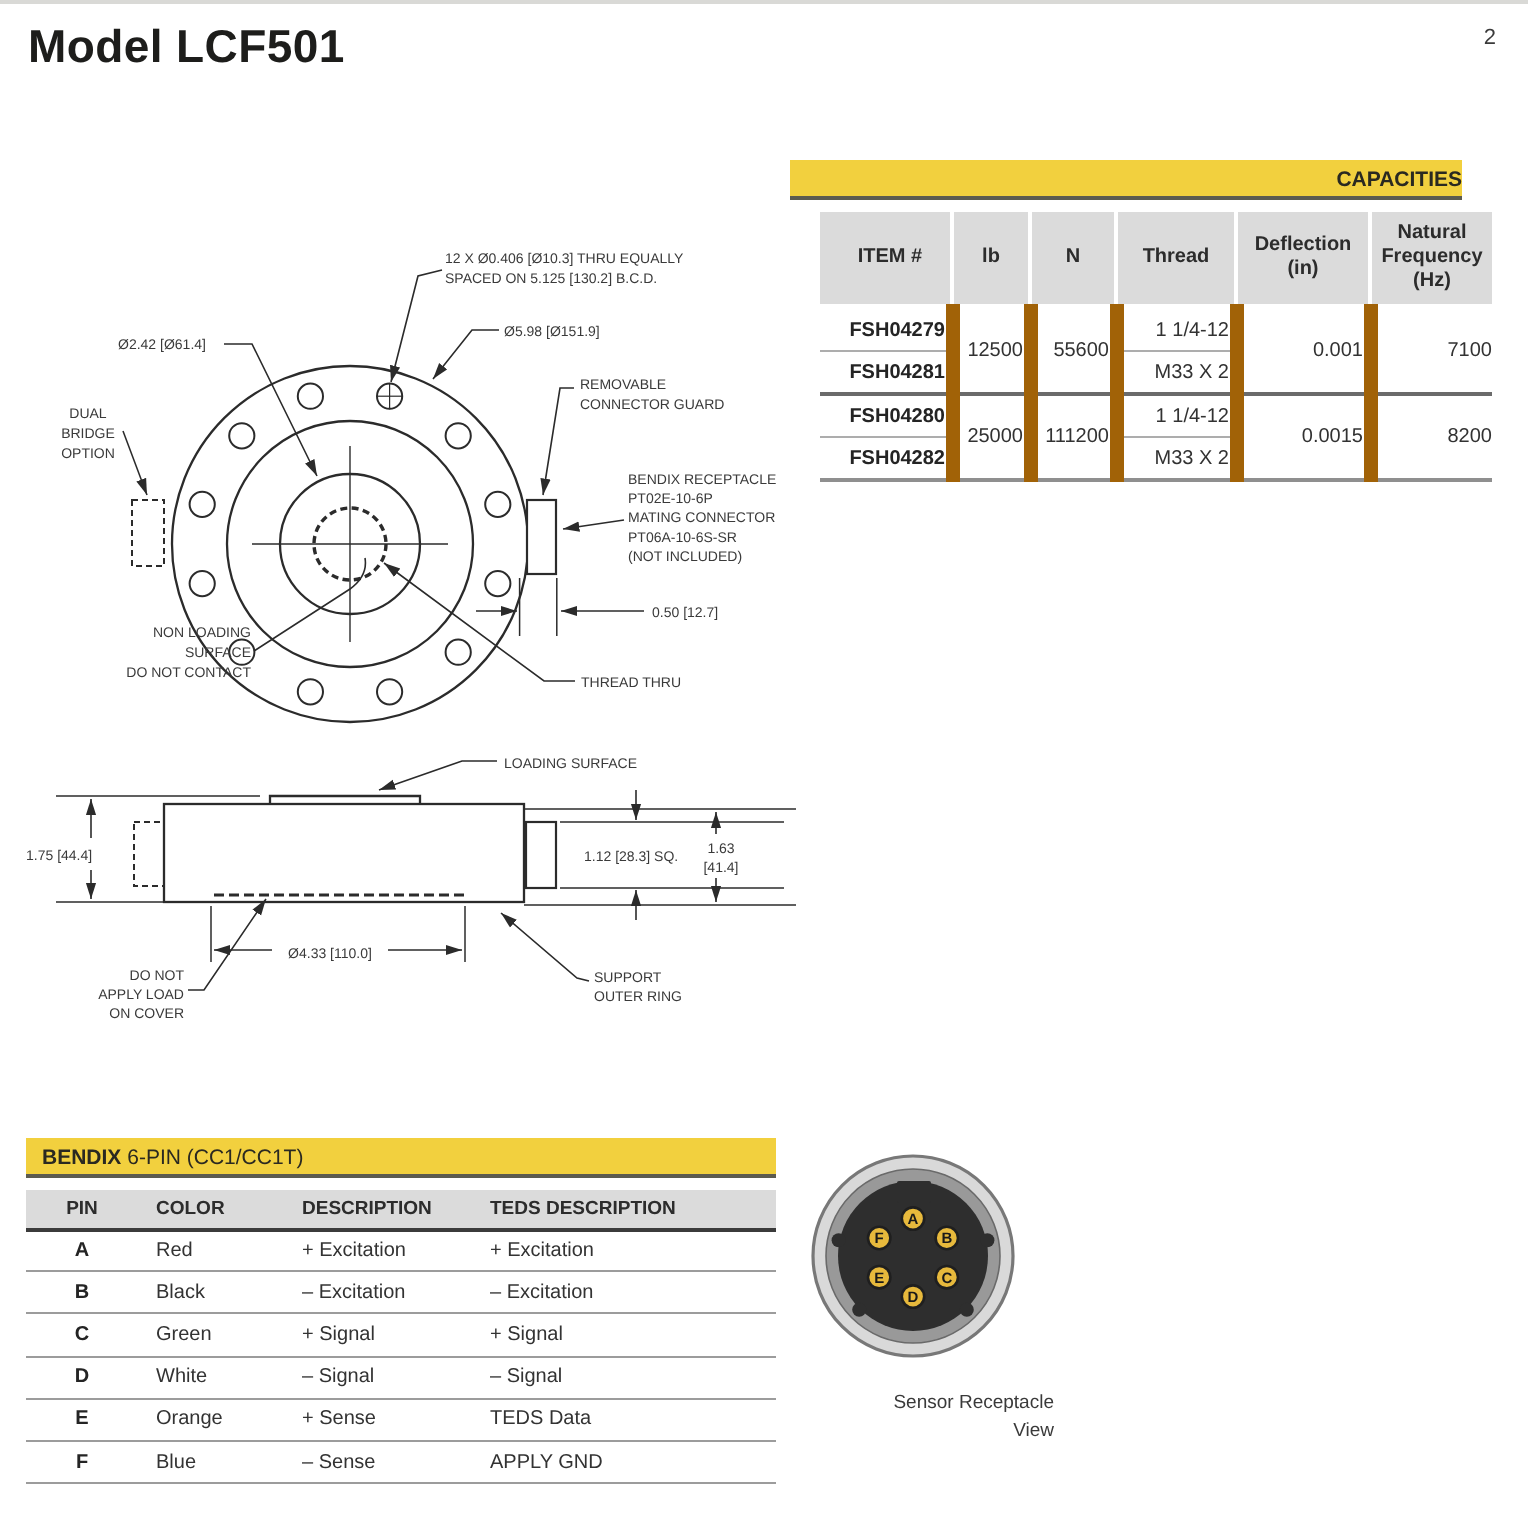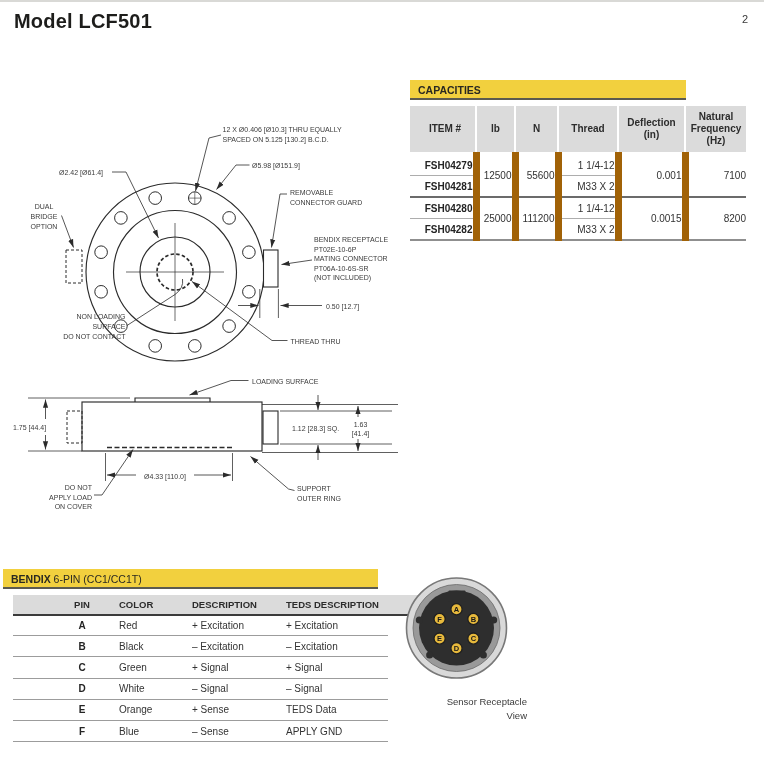--- a/index.html
+++ b/index.html
@@ -1,56 +1,56 @@
 <!DOCTYPE html>
 <html><head>
 <meta charset="utf-8">
 <style>
   html,body{margin:0;padding:0;background:#fff;}
   .page{position:relative;width:764px;height:770px;background:#fff;overflow:hidden;
         font-family:"Liberation Sans",sans-serif;border-top:2px solid #d9d9d6;box-sizing:border-box;}
   .abs{position:absolute;}
-  .page-title{left:14px;top:8px;font-size:20px;font-weight:bold;color:#1d1d1b;letter-spacing:.2px;}
+  .page-title{left:14px;top:8px;font-size:23px;font-weight:bold;color:#1d1d1b;letter-spacing:.2px;}
   .page-num{right:16px;top:11px;font-size:11px;color:#3a3a3a;}
   .bar{height:20px;background:#F2D03E;border-bottom:2px solid #5C5B4F;line-height:20px;
        font-size:10.5px;color:#2a2921;padding-left:8px;box-sizing:border-box;}
   .bar .b{font-weight:bold;}
   
   table.cap{border-collapse:collapse;table-layout:fixed;width:336px;font-size:10px;color:#323232;
             border-bottom:2px solid #8f8f8f;}
   table.cap th{background:#dbdbdb;border-left:2px solid #fff;border-bottom:3px solid #fff;
                height:46px;font-size:10px;font-weight:bold;color:#2c2c2c;vertical-align:middle;
                line-height:1.2;padding:0 2px;text-align:center;}
   table.cap th.th-item{border-left:none;text-align:center;padding-left:7px;}
   table.cap td{border-left:7px solid #a16207;text-align:right;height:20px;padding:0;}
   table.cap td.item{border-left:none;text-align:right;padding-left:7px;font-weight:bold;color:#242424;}
   table.cap tr.mid td.item,table.cap tr.mid td.thread{border-bottom:1px solid #adadad;}
   table.cap tr.gsep td{border-top:2px solid #6b6b6b;}
   
-  .bx-grid{display:grid;grid-template-columns:56px 82px 94px 1fr;align-items:center;padding-left:41px;}
+  .bx-grid{display:grid;grid-template-columns:56px 82px 94px 1fr;align-items:center;}
   .bx-head{height:19px;background:#dbdbdb;border-bottom:2px solid #3b3b3b;
            font-size:9.5px;font-weight:bold;color:#2c2c2c;}
   .bx-row{height:21.2px;border-bottom:1px solid #9c9c9c;font-size:10px;color:#333;box-sizing:border-box;}
   .bx-c1{text-align:center;}
   .bx-c2{padding-left:9px;}
   .bx-row .bx-c1{font-weight:bold;color:#242424;}
   
   svg text{font-family:"Liberation Sans",sans-serif;font-size:7px;fill:#3a3a3a;}
   .conn-caption{width:141px;text-align:right;font-size:9.5px;color:#3a3a3a;line-height:13.5px;}
 </style>
 </head>
 <body>
 
 <div class="page">
 
   <div class="abs page-title">Model LCF501</div>
   <div class="abs page-num">2</div>
 
 
-  <div class="abs bar" style="left:410px;top:78px;width:276px;">
+  <div class="abs bar" style="left:395px;top:78px;width:336px;text-align:right;">
     <span class="b">CAPACITIES</span>
   </div>
 
   <table class="abs cap" style="left:410px;top:104px;">
     <colgroup>
         <col style="width:66px">
         <col style="width:39px">
         <col style="width:43px">
         <col style="width:60px">
         <col style="width:67px">
@@ -206,21 +206,21 @@
       <text x="360.5" y="434" text-anchor="middle">[41.4]</text>
       <text x="165" y="477" text-anchor="middle">Ø4.33 [110.0]</text>
       <text x="92" y="488" text-anchor="end">DO NOT</text>
       <text x="92" y="497.5" text-anchor="end">APPLY LOAD</text>
       <text x="92" y="507" text-anchor="end">ON COVER</text>
       <text x="297" y="489">SUPPORT</text>
       <text x="297" y="498.5">OUTER RING</text>
     </g>
   </svg>
 
-  <div class="abs bar" style="left:3px;top:567px;width:375px;">
+  <div class="abs bar" style="left:13px;top:567px;width:375px;">
     <span class="b">BENDIX</span><span> 6-PIN (CC1/CC1T)</span>
   </div>
 
   <div class="abs bx-grid bx-head" style="left:13px;top:593px;width:375px;">
     <div class="bx-c1">PIN</div>
     <div class="bx-c2">COLOR</div>
     <div>DESCRIPTION</div>
     <div>TEDS DESCRIPTION</div>
   </div>
   <div class="abs" style="left:13px;top:613px;width:375px;">

